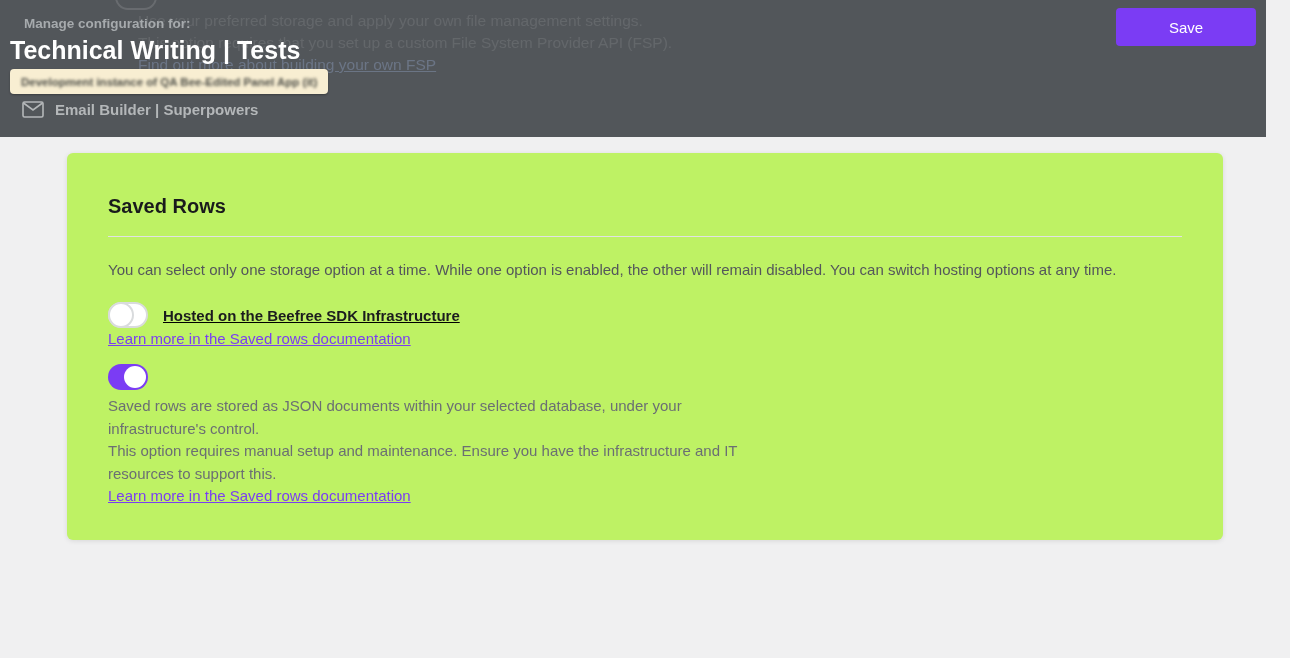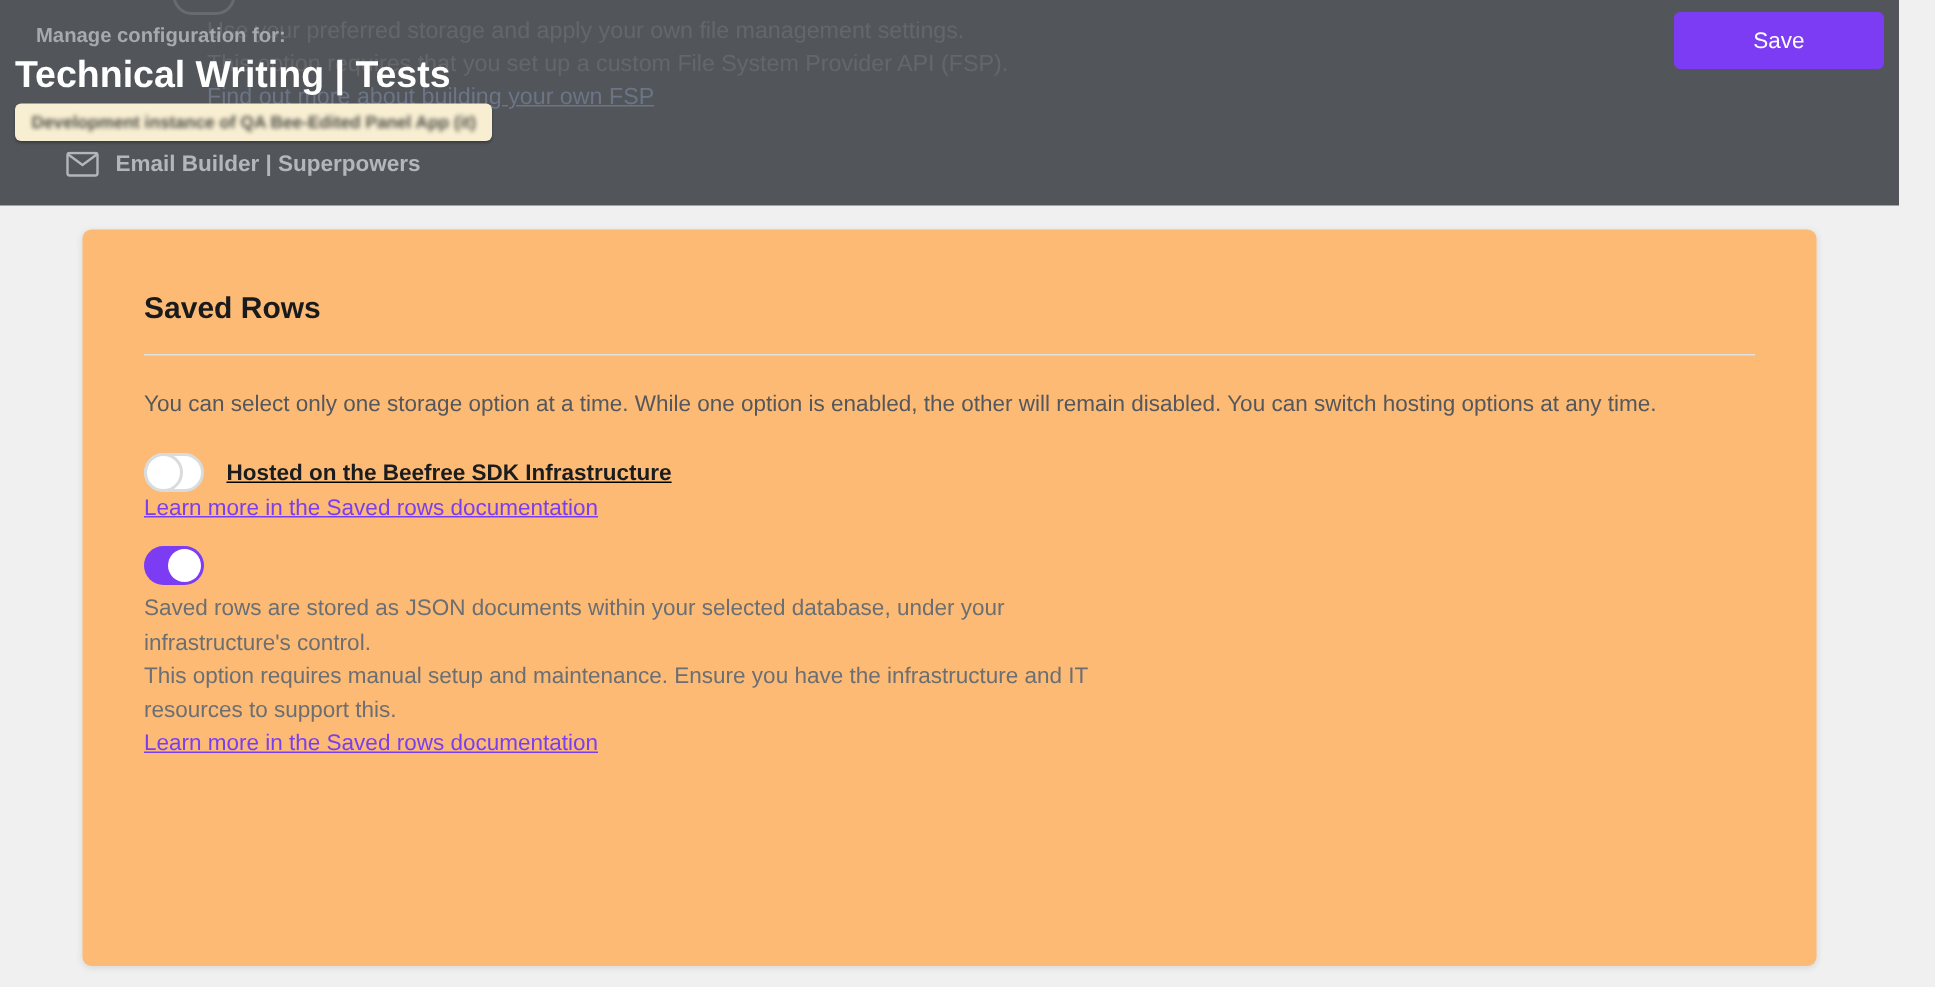--- a/index.html
+++ b/index.html
@@ -41,33 +41,33 @@
     position:absolute; left:10px; top:69px;
     background:#f8eed2; border-radius:4px; padding:3px 11px 4px;
     box-shadow:0 1px 2px rgba(0,0,0,0.3);
   }
   .app-badge-text {
     font-size:11.5px; font-weight:700; color:#4e4f48;
     filter:blur(1.4px); white-space:nowrap;
   }
   .product-row {
     position:absolute; left:22px; top:101px;
-    display:flex; align-items:center; gap:11px;margin-left:22px;
+    display:flex; align-items:center; gap:11px;
   }
   .product-label { font-size:15px; font-weight:700; color:#b4b7b9; white-space:nowrap; }
   .save-btn {
     position:absolute; right:10px; top:8px; width:140px; height:38px;
     background:#7b3cf4; color:#ffffff; border:none; border-radius:4px;
     font-size:15px; font-family:"Liberation Sans", sans-serif; cursor:pointer;
   }
 
   
   .card {
-    position:absolute; left:55px; top:153px; width:1156px; height:491px;
-    background:#fdba74; border-radius:6px;
+    position:absolute; left:67px; top:153px; width:1156px; height:387px;
+    background:#bef264; border-radius:6px;
     box-shadow:0 1px 5px rgba(0,0,0,0.10);
     padding:42px 41px 0;
   }
   .card-title { margin:0; font-size:20px; font-weight:700; color:#191a1c; }
   .divider { margin:18px 0 0; border:none; border-top:1px solid #e1e2e4; height:0; }
   .intro { margin:24px 0 0; font-size:15px; color:#54575b; }
 
   .option { margin-top:24px; }
   .option.second { margin-top:14px; }
   .option-head { display:flex; align-items:center; gap:15px;text-decoration:underline; }

